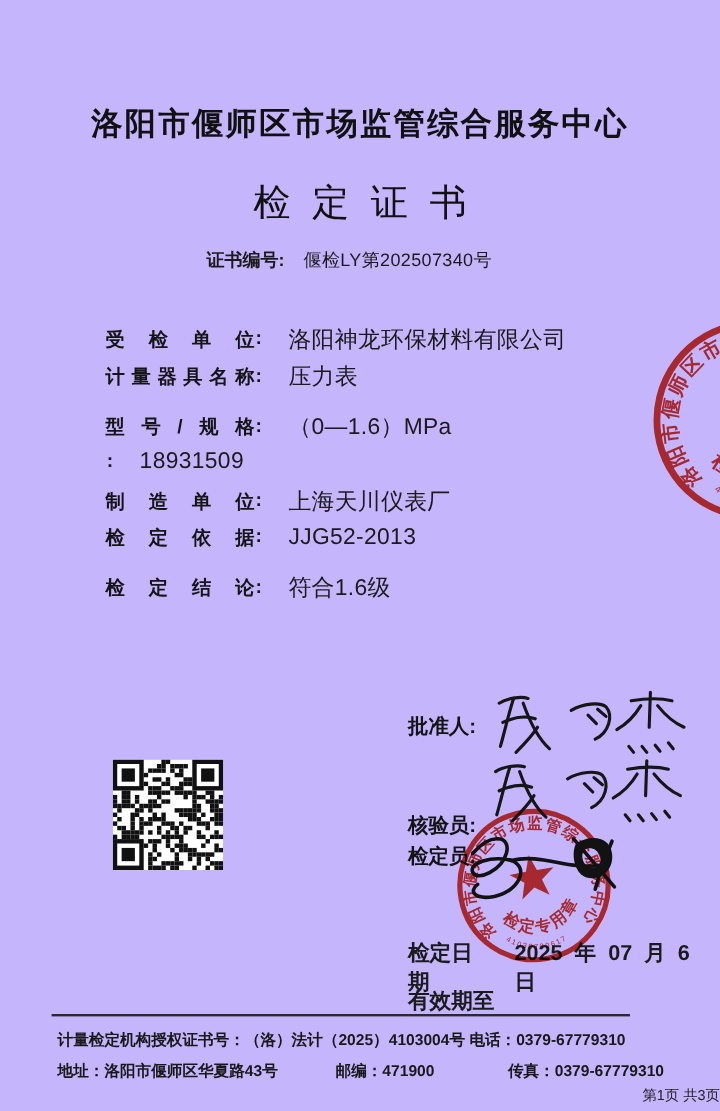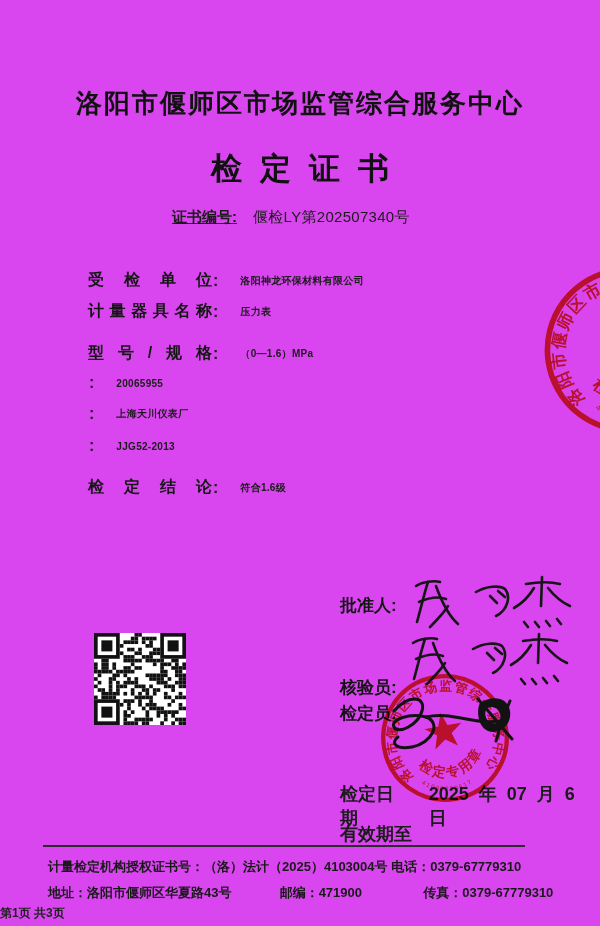--- a/index.html
+++ b/index.html
@@ -1,48 +1,48 @@
 <!DOCTYPE html>
 <html><head>
 <meta charset="utf-8">
 <style>
   html,body{margin:0;padding:0;background:#ffffff;}
   .page{
-    position:relative;width:600px;height:926px;background:#d946ef;
+    position:relative;width:600px;height:926px;background:#c4b5fd;
     font-family:"Liberation Sans","DejaVu Sans",sans-serif;color:#1b1b1b;
     overflow:hidden;
   }
   .org-title{
     position:absolute;top:86px;left:0;width:100%;text-align:center;
     font-size:26px;font-weight:700;letter-spacing:2px;color:#111;
   }
   .cert-title{
     position:absolute;top:148px;left:0;width:100%;text-align:center;
-    font-size:31px;font-weight:700;letter-spacing:18px;text-indent:18px;color:#111;
+    font-size:31px;font-weight:400;letter-spacing:18px;text-indent:18px;color:#111;
   }
   .cert-no{position:absolute;top:208px;left:172px;font-size:15px;}
-  .cert-no .lbl{font-weight:700;margin-right:16px;text-decoration:underline;}
+  .cert-no .lbl{font-weight:700;margin-right:16px;}
   .cert-no .val{font-weight:400;letter-spacing:.3px;}
   .field-row{position:absolute;left:88px;display:flex;align-items:center;font-size:16px;}
   .f-label{
     display:inline-block;width:124px;font-weight:700;
     text-align:justify;text-align-last:justify;color:#151515;
   }
   .f-colon{font-weight:700;margin-left:1px;}
-  .f-value{margin-left:22px;font-weight:700;font-size:10px;letter-spacing:.3px;white-space:nowrap;}
+  .f-value{margin-left:22px;font-weight:400;font-size:19px;letter-spacing:.3px;white-space:nowrap;}
   .sig-row{position:absolute;font-size:17px;font-weight:700;color:#141414;text-align:right;}
   .date-row{position:absolute;font-size:18px;font-weight:700;display:flex;}
   .date-row .dv{margin-left:18px;word-spacing:5px;}
   .sep-line{position:absolute;left:43px;top:845px;width:482px;height:2px;background:#2b2b2b;}
   .footer{position:absolute;left:48px;font-size:13px;font-weight:700;color:#191919;white-space:nowrap;}
   .footer .pair{margin-right:0;}
   .f1-auth{margin-right:22px;}
   .f2-addr{display:inline-block;width:228px;}
   .f2-zip{display:inline-block;width:140px;}
-  .page-info{position:absolute;top:905px;left:0;width:100%;text-align:left;font-size:12px;font-weight:700;color:#222;}
+  .page-info{position:absolute;top:905px;left:0;width:100%;text-align:right;font-size:12px;font-weight:400;color:#222;}
   .qr{position:absolute;left:94px;top:633px;width:92px;height:92px;}
   .stamp{position:absolute;mix-blend-mode:multiply;opacity:.92;}
   .stamp-a{left:534px;top:256px;width:188px;height:188px;z-index:5;}
   .stamp-b{left:373px;top:666px;width:144px;height:144px;z-index:5;}
   .sig-img{position:absolute;z-index:6;}
   .sr{position:absolute;width:1px;height:1px;overflow:hidden;clip:rect(0 0 0 0);white-space:nowrap;}
 </style>
 </head>
 <body>
 
@@ -65,27 +65,29 @@
       <span class="f-colon">:</span>
     <span class="f-value">压力表</span>
   </div>
   <div class="field-row" style="top:343px">
     <span class="f-label">型号/规格</span>
       <span class="f-colon">:</span>
     <span class="f-value">（0—1.6）MPa</span>
   </div>
   <div class="field-row" style="top:374px">
       <span class="f-colon">:</span>
-    <span class="f-value">20065955</span>
+    <span class="f-value">18931509</span>
   </div>
   <div class="field-row" style="top:405px">
+    <span class="f-label">制造单位</span>
       <span class="f-colon">:</span>
     <span class="f-value">上海天川仪表厂</span>
   </div>
   <div class="field-row" style="top:437px">
+    <span class="f-label">检定依据</span>
       <span class="f-colon">:</span>
     <span class="f-value">JJG52-2013</span>
   </div>
   <div class="field-row" style="top:477px">
     <span class="f-label">检定结论</span>
       <span class="f-colon">:</span>
     <span class="f-value">符合1.6级</span>
   </div>
 
   <div class="qr"><svg width="92" height="92" viewBox="0 0 92 92" xmlns="http://www.w3.org/2000/svg">

